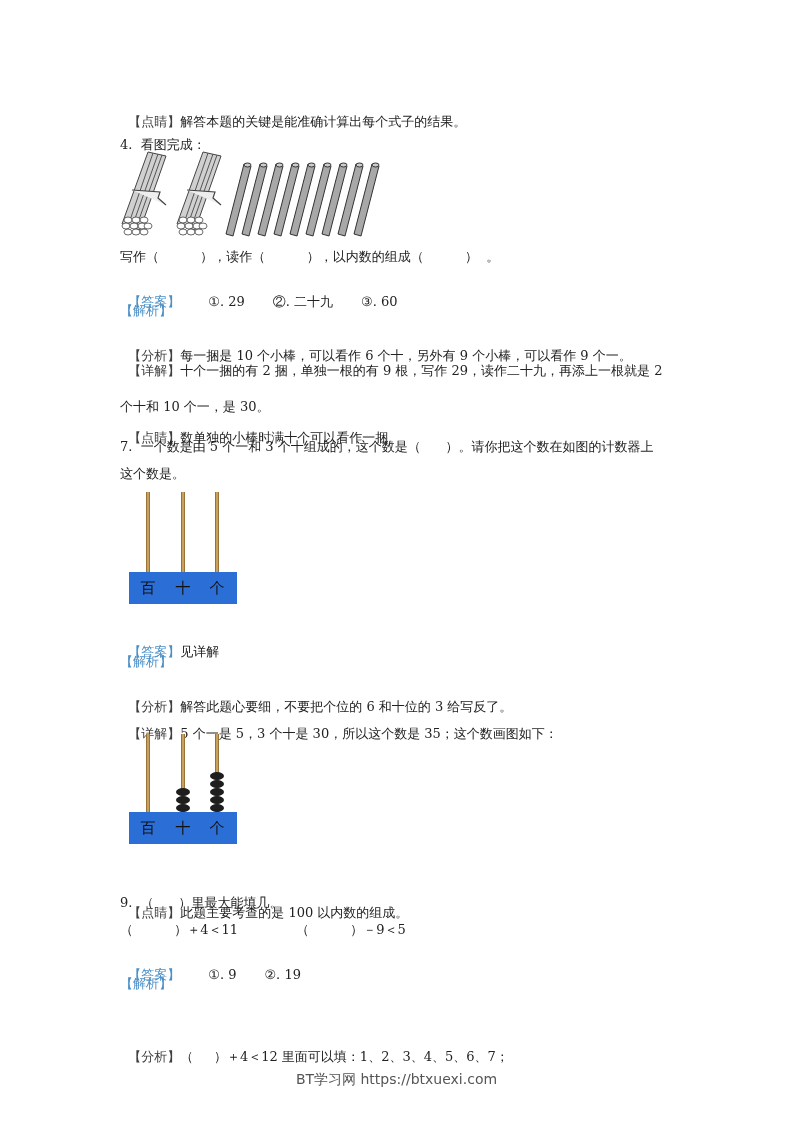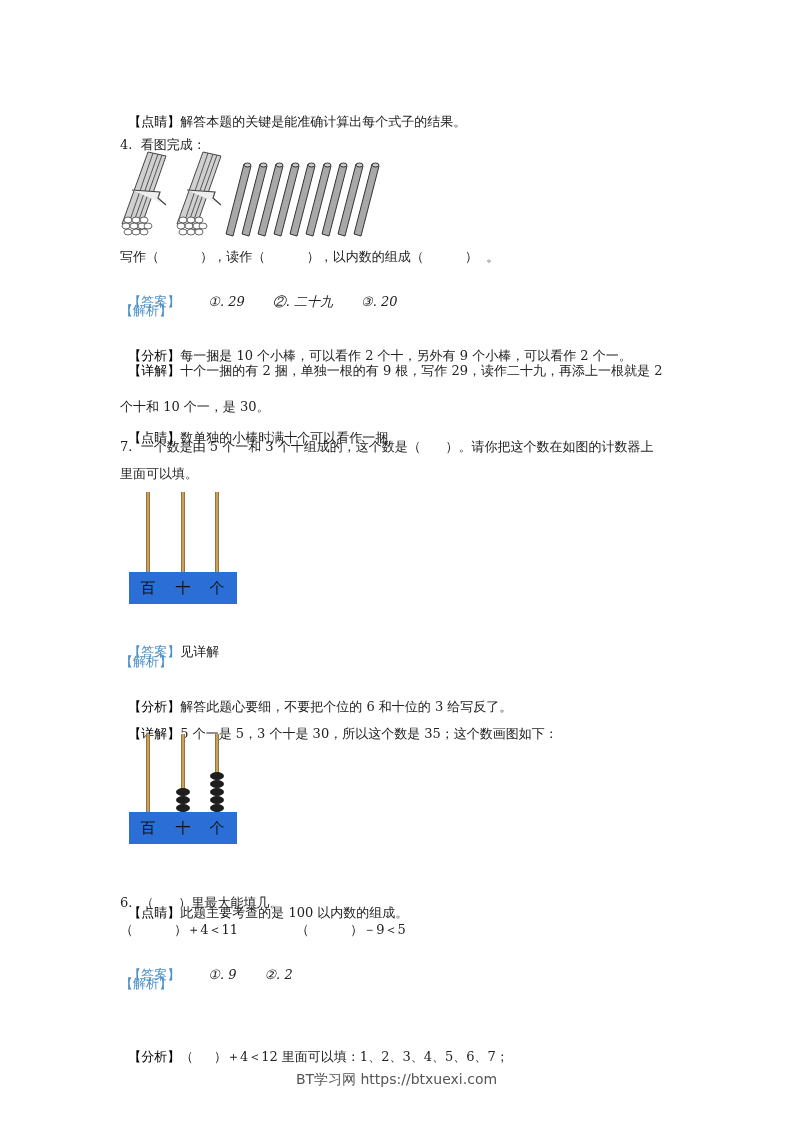--- a/index.html
+++ b/index.html
@@ -1,21 +1,21 @@
 <!DOCTYPE html>
 <html><head>
 <meta charset="utf-8">
 <style>
   html, body { margin: 0; padding: 0; background: #ffffff; }
   body { width: 793px; height: 1122px; position: relative; overflow: hidden;
          font-family: "DejaVu Serif", "Liberation Serif", serif; color: #222; }
   .line { position: absolute; left: 120px; font-size: 13px; line-height: 18px; white-space: pre; }
-  .tag { color: #000000; }
+  .tag { color: #404040; }
   .tag-blue { color: #4a8fc7; }
-  .ans-item { display: inline-block; font-style: italic; }
+  .ans-item { display: inline-block; }
   .footer { position: absolute; left: 0; width: 793px; top: 1071px; text-align: center;
             font-family: "DejaVu Sans", "Liberation Sans", sans-serif; font-size: 14px; color: #555; }
   .abacus { position: absolute; }
   .abacus .base { position: absolute; left: 0; width: 108px; height: 32px; background: #2b6fd6; }
   .abacus .rod { position: absolute; width: 4px; background: #c8a060; border-left: 1px solid #9a7338; border-right: 1px solid #9a7338; box-sizing: border-box; }
   .abacus .lbl { position: absolute; font-size: 15px; color: #111; width: 20px; text-align: center; }
   .bead { position: absolute; width: 14px; height: 8px; border-radius: 50%; background: #1e1e1e; }
   svg { position: absolute; }
 </style>
 </head>
@@ -104,40 +104,40 @@
     <g>
         <polygon points="257,14 264,16 246,86 239,84" fill="#a8a8a8"></polygon>
         <ellipse cx="260.5" cy="15" rx="3.5" ry="2" fill="#ccc"></ellipse>
       </g>
   </g>
 </svg>
 
 <div class="line" style="top:248px">写作（          ），读作（          ），以内数的组成（          ）  。</div>
 
 <div class="line" style="top:275px">
-  <span class="tag-blue">【答案】</span><span style="display:inline-block;width:28px"></span><span class="ans-item">①. 29</span><span style="display:inline-block;width:28px"></span><span class="ans-item">②. 二十九</span><span style="display:inline-block;width:28px"></span><span class="ans-item">③. 20</span>
+  <span class="tag-blue">【答案】</span><span style="display:inline-block;width:28px"></span><span class="ans-item">①. 29</span><span style="display:inline-block;width:28px"></span><span class="ans-item">②. 二十九</span><span style="display:inline-block;width:28px"></span><span class="ans-item">③. 60</span>
 </div>
 
 <div class="line tag-blue" style="top:302px">【解析】</div>
 
 <div class="line" style="top:329px">
-  <span class="tag">【分析】</span><span>每一捆是 10 个小棒，可以看作 2 个十，另外有 9 个小棒，可以看作 2 个一。</span>
+  <span class="tag">【分析】</span><span>每一捆是 10 个小棒，可以看作 6 个十，另外有 9 个小棒，可以看作 9 个一。</span>
 </div>
 
 <div class="line" style="top:344px">
   <span class="tag">【详解】</span><span>十个一捆的有 2 捆，单独一根的有 9 根，写作 29，读作二十九，再添上一根就是 2</span>
 </div>
 <div class="line" style="top:398px">个十和 10 个一，是 30。</div>
 
 <div class="line" style="top:411px">
   <span class="tag">【点睛】</span><span>数单独的小棒时满十个可以看作一捆。</span>
 </div>
 
 <div class="line" style="top:438px">7.  一个数是由 5 个一和 3 个十组成的，这个数是（      ）。请你把这个数在如图的计数器上</div>
-<div class="line" style="top:465px">里面可以填。</div>
+<div class="line" style="top:465px">这个数是。</div>
 
 <div class="abacus" style="left:129px;top:492px;width:108px;height:112px">
   <div class="rod" style="left:17px;top:0;height:80px"></div>
   <div class="rod" style="left:52px;top:0;height:80px"></div>
   <div class="rod" style="left:86px;top:0;height:80px"></div>
   <div class="base" style="top:80px"></div>
   <div class="lbl" style="left:9px;top:87px">百</div>
   <div class="lbl" style="left:44px;top:87px">十</div>
   <div class="lbl" style="left:78px;top:87px">个</div>
 </div>
@@ -170,23 +170,23 @@
   <div class="base" style="top:78px"></div>
   <div class="lbl" style="left:9px;top:85px">百</div>
   <div class="lbl" style="left:44px;top:85px">十</div>
   <div class="lbl" style="left:78px;top:85px">个</div>
 </div>
 
 <div class="line" style="top:886px">
   <span class="tag">【点睛】</span><span>此题主要考查的是 100 以内数的组成。</span>
 </div>
 
-<div class="line" style="top:894px">6.  （      ）里最大能填几。</div>
+<div class="line" style="top:894px">9.  （      ）里最大能填几。</div>
 <div class="line" style="top:921px">（          ）＋4＜11              （          ）－9＜5</div>
 <div class="line" style="top:948px">
-  <span class="tag-blue">【答案】</span><span style="display:inline-block;width:28px"></span><span class="ans-item">①. 9</span><span style="display:inline-block;width:28px"></span><span class="ans-item">②. 2</span>
+  <span class="tag-blue">【答案】</span><span style="display:inline-block;width:28px"></span><span class="ans-item">①. 9</span><span style="display:inline-block;width:28px"></span><span class="ans-item">②. 19</span>
 </div>
 <div class="line tag-blue" style="top:975px">【解析】</div>
 <div class="line" style="top:1030px">
   <span class="tag">【分析】</span><span>（     ）＋4＜12 里面可以填：1、2、3、4、5、6、7；</span>
 </div>
 
 <div class="footer">BT学习网 https://btxuexi.com</div>
 
 </body></html>

